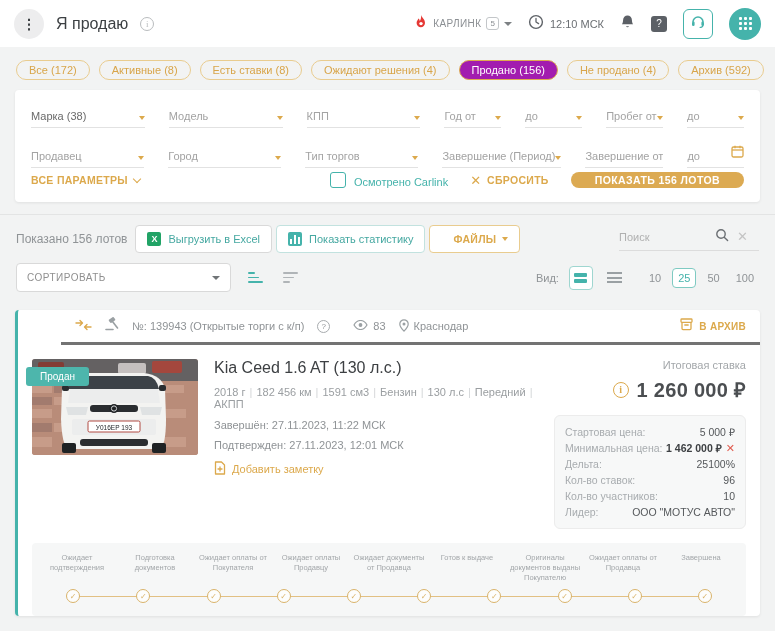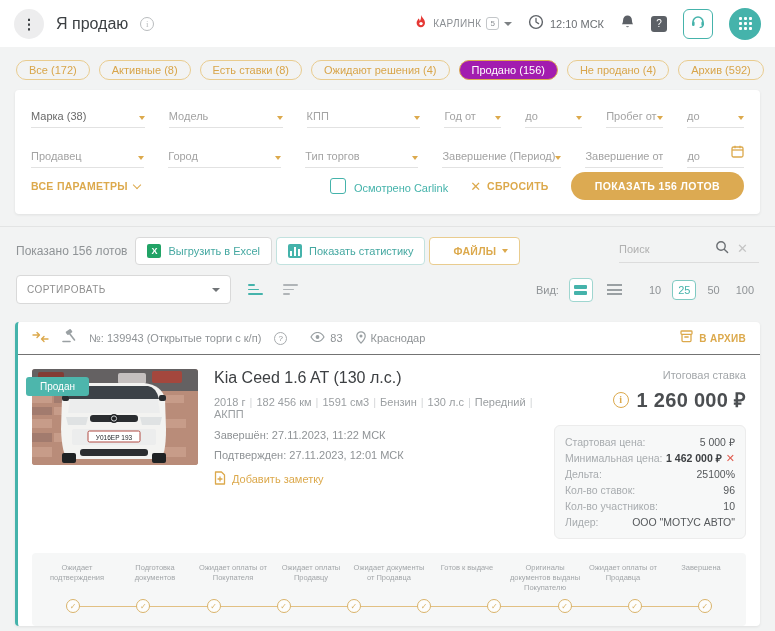--- a/index.html
+++ b/index.html
@@ -56,21 +56,21 @@
   .chev-dn-gold { width:6px; height:6px; border-right:1.5px solid #dca94c;
     border-bottom:1.5px solid #dca94c; transform:rotate(45deg); margin-top:-3px; }
   .fctrl-right { display:flex; align-items:center; gap:22px; }
   .chk-wrap { display:flex; align-items:flex-end; gap:8px; cursor:pointer;padding-left:33px; }
   .chk { width:16px; height:16px; border:1.5px solid #45b3ab; border-radius:3px; background:#fff; }
   .chk-label { font-size:11px; color:#45b3ab; }
   .reset { display:flex; align-items:center; gap:6px; cursor:pointer; }
   .reset .x { color:#dca94c; font-size:13px; }
   .reset .t { color:#dca94c; font-size:10.5px; font-weight:bold; letter-spacing:.3px; }
   .show-btn { background:#dcaa52; border:none; border-radius:17px; color:#fff;
-    font-size:10.5px; font-weight:bold; letter-spacing:.4px; padding:0 24px; height:28px;
+    font-size:10.5px; font-weight:bold; letter-spacing:.4px; padding:0 24px; height:16px;
     cursor:pointer; font-family:"Liberation Sans",sans-serif;text-align:right; }
   .hrule { border-bottom:1px solid #e3e4e4; margin-top:12px; }
 
   .toolbar { display:flex; align-items:center; padding:10px 16px 0; gap:4px; }
   .shown { font-size:12px; color:#8f9396; margin-right:4px; }
   .tb-btn { display:flex; align-items:center; gap:7px; height:28px; padding:0 11px;
     background:#fff; border:1px solid #d9d9d9; border-radius:4px; cursor:pointer;
     font-family:"Liberation Sans",sans-serif; }
   .tb-btn .lbl { font-size:11px; color:#45a8a1; }
   .tb-btn.stats { border-color:#c2e2df; }
@@ -109,21 +109,21 @@
   .vbox i { width:13px; height:4px; background:#45b3ab; border-radius:1px; display:block; }
   .vlist { display:flex; flex-direction:column; gap:2.5px; cursor:pointer; padding:4px; }
   .vlist i { width:15px; height:2px; background:#9aa0a3; display:block; }
   .sizes { display:flex; align-items:center; gap:6px; margin-left:8px; }
   .size { font-size:11px; color:#8f9396; padding:3px 5px; cursor:pointer; }
   .size.active { border:1px solid #7fcac2; border-radius:4px; color:#45b3ab; background:#fff; }
 
   .card { background:#fff; margin:8px 15px 0; border-radius:4px; border-left:3px solid #45b3ab;
     box-shadow:0 1px 3px rgba(0,0,0,.08); }
   .card-hdr { display:flex; align-items:center; gap:13px; padding:7px 14px;
-    border-bottom:1px solid #737373; }
+    border-bottom:3px solid #737373;margin-left:43px; }
   .lot-num { font-size:11px; color:#8f9396; }
   .qcirc { width:13px; height:13px; border:1px solid #a7abae; border-radius:50%;
     color:#8f9396; font-size:8px; display:inline-flex; align-items:center; justify-content:center; }
   .views, .city { display:flex; align-items:center; gap:5px; font-size:11px; color:#8f9396; }
   .views { margin-left:10px; }
   .to-arch { margin-left:auto; display:flex; align-items:center; gap:6px; cursor:pointer; }
   .to-arch .t { font-size:10px; font-weight:bold; color:#dca94c; letter-spacing:.3px; }
 
   .card-body { display:flex; padding:14px 14px 6px; gap:16px; }
   .photo { position:relative; width:166px; height:96px; border-radius:3px; overflow:visible;

